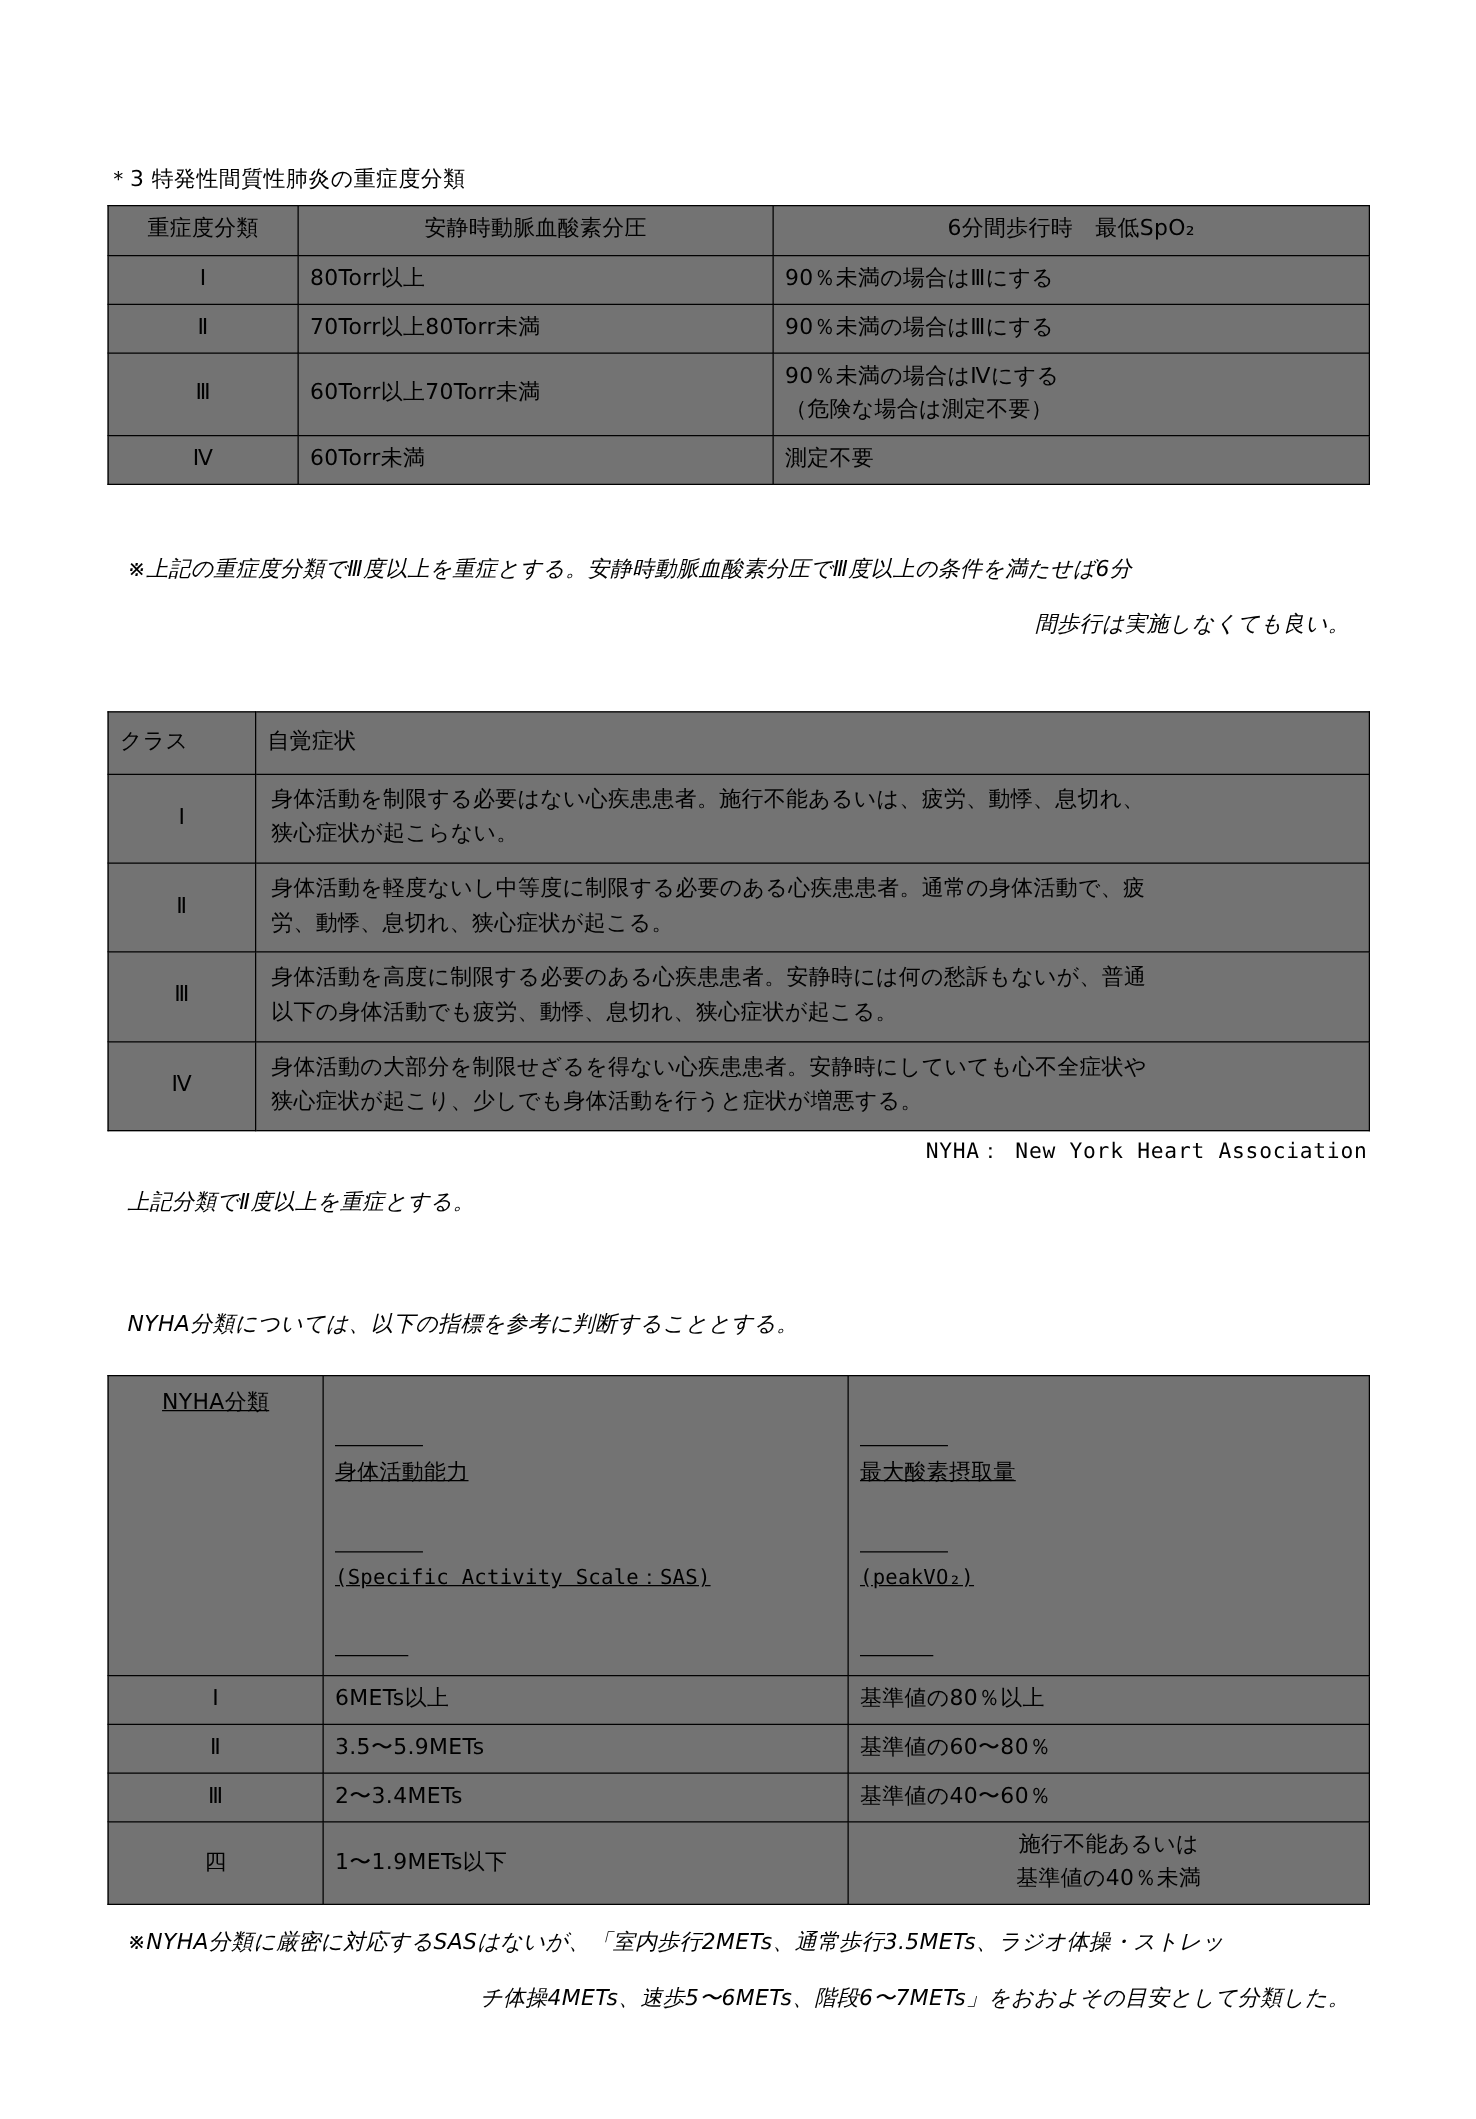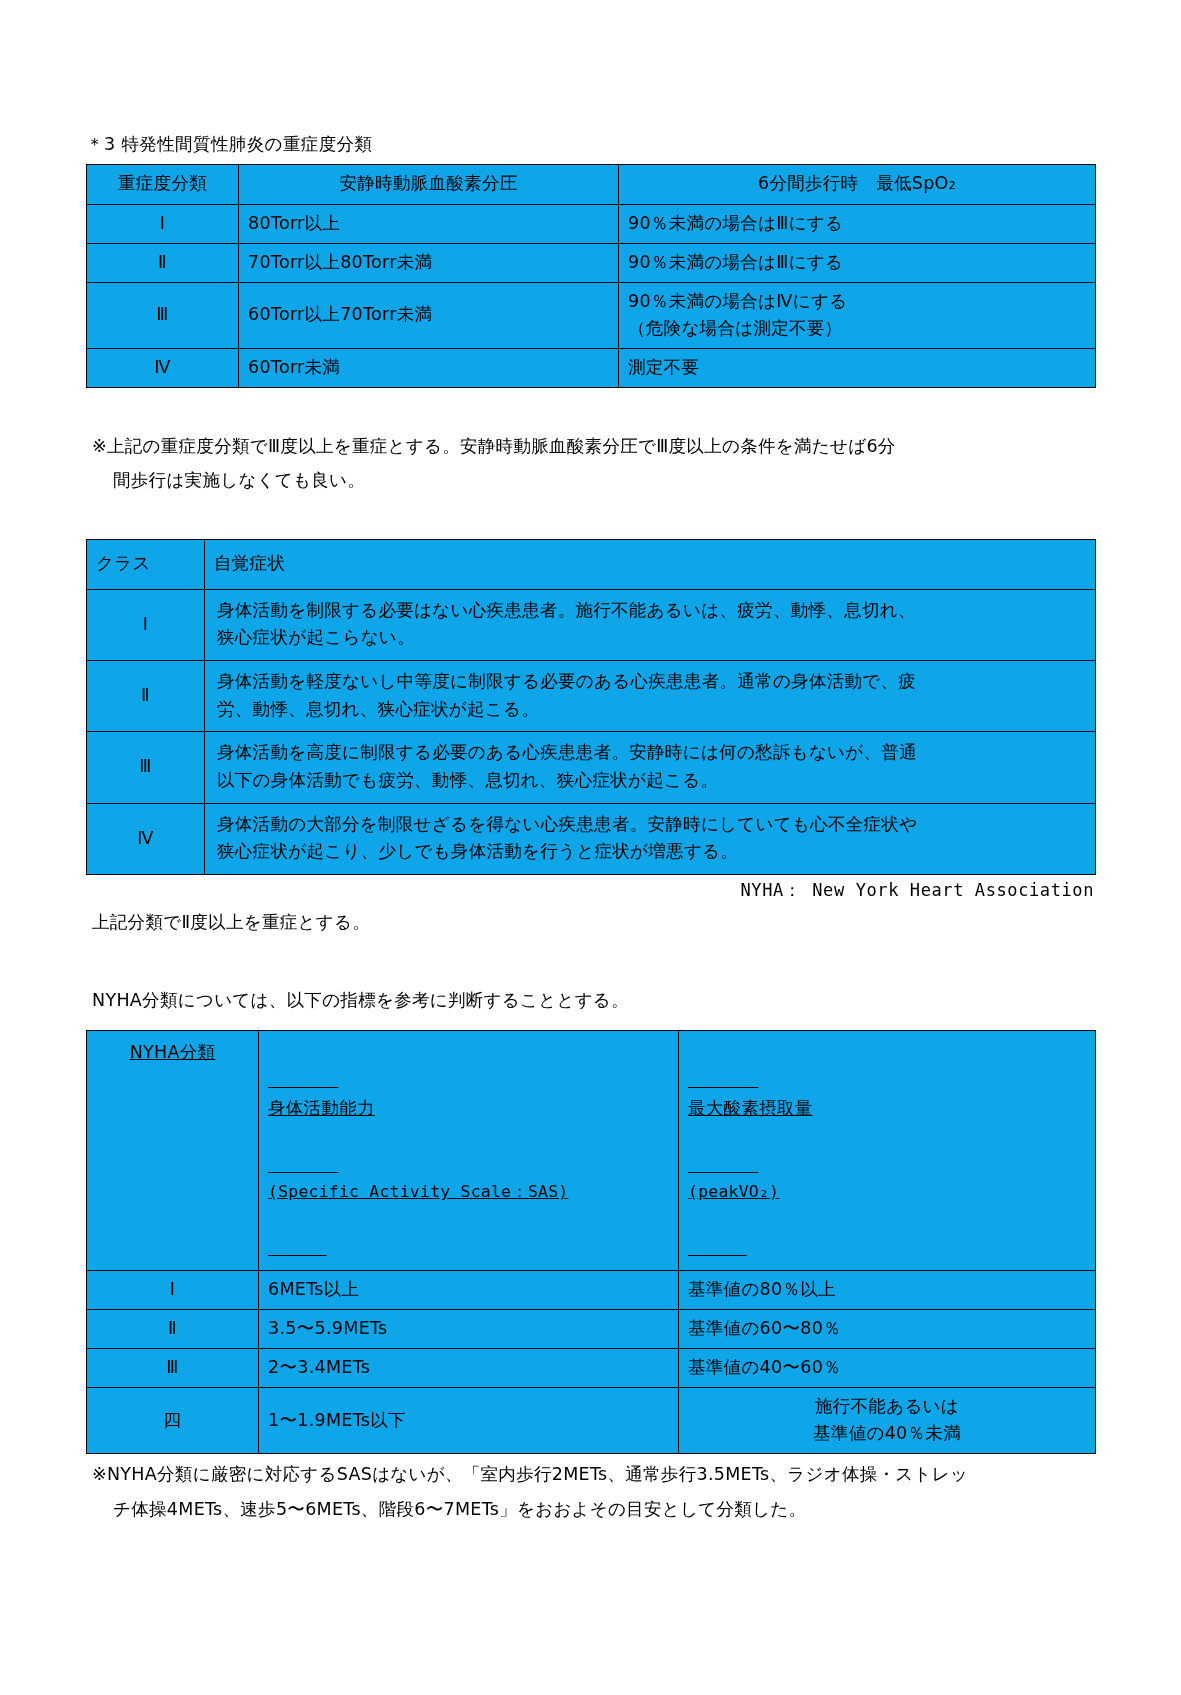--- a/index.html
+++ b/index.html
@@ -34,44 +34,46 @@
     font-size: 17.5px;
     line-height: 1.45;
     margin: 0 0 7px 0;
     letter-spacing: 0.4px;
     white-space: pre;
   }
   .para {
     font-size: 17.5px;
     line-height: 1.62;
     letter-spacing: 0.3px;
-    margin: 6px;
+    margin: 16px;
     white-space: pre-wrap;
+    font-style: italic;
   }
   .para-indent {
     padding-left: 21px;
+    text-align: right;
   }
   .gap-lg { height: 38px; }
   .gap-xs { height: 9px; }
 
   .attrib {
     font-size: 17px;
     letter-spacing: 0.6px;
     text-align: right;
     padding-right: 2px;
     margin: 4px 0 0 0;
     font-family: "DejaVu Sans Mono", "Liberation Mono", monospace;
   }
 
   
   table.doc {
     border-collapse: collapse;
     width: 100%;
     table-layout: fixed;
-    background: #0ea5e9;
+    background: #737373;
   }
   table.doc td {
     border: 1.3px solid #000;
     font-size: 17.5px;
     line-height: 1.55;
     letter-spacing: 0.3px;
     padding: 5px 9px 6px 9px;
     vertical-align: middle;
     white-space: pre-wrap;
     word-break: break-all;

